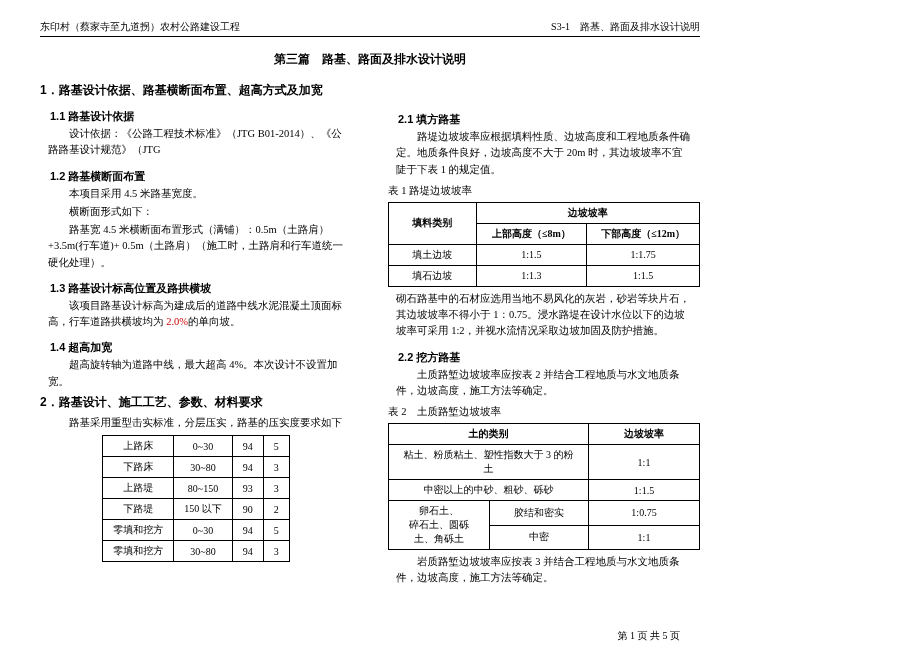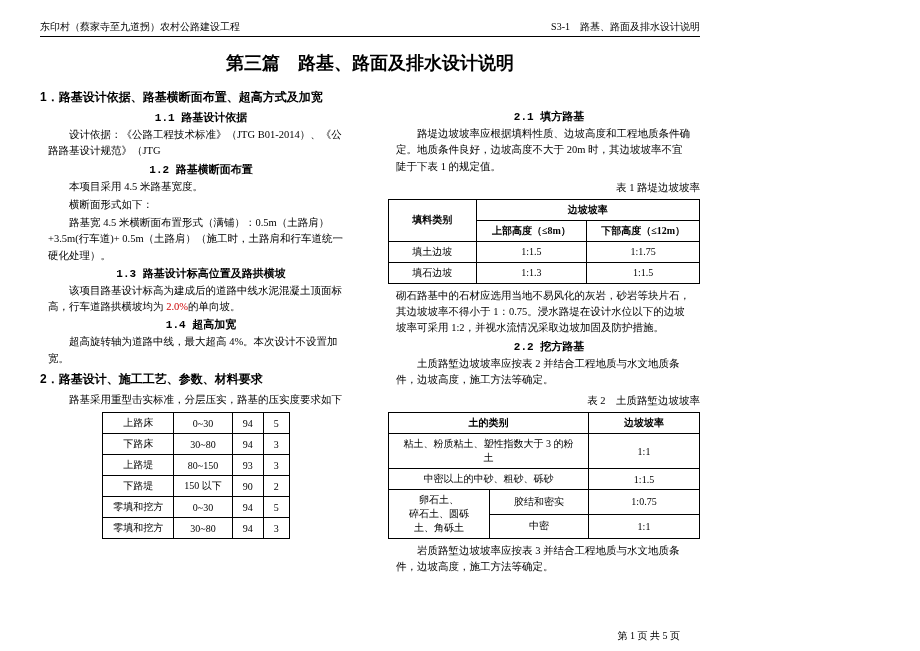--- a/index.html
+++ b/index.html
@@ -19,21 +19,21 @@
   }
   .hdr {
     display: flex;
     justify-content: space-between;
     border-bottom: 1px solid #000;
     padding-bottom: 2px;
     font-size: 10px;
   }
   .title {
     text-align: center;
-    font-size: 18px;
+    font-size: 12px;
     font-weight: bold;
     margin: 14px 0 10px 0;
     font-family: "SimHei", "黑体", sans-serif;
   }
   .cols {
     display: flex;
     gap: 36px;
   }
   .col {
     flex: 1;
@@ -41,23 +41,22 @@
   }
   .h1 {
     font-size: 12px;
     font-weight: bold;
     font-family: "SimHei", "黑体", sans-serif;
     margin: 4px 0 4px 0;
   }
   .h2 {
     font-size: 11px;
     font-weight: bold;
-    font-family: Liberation Mono, monospace;
-    margin: 0 0 2px 10px;
-    text-align: center;
+    font-family: Liberation Sans, sans-serif;
+    margin: 10px 0 2px 10px;
   }
   .p {
     text-indent: 2em;
     margin: 2px 8px;
     line-height: 1.55;
     font-size: 10.5px;
   }
   .red {
     color: #c00;
   }
@@ -65,21 +64,21 @@
     margin: 4px auto 4px auto;
     border-collapse: collapse;
     font-size: 10px;
   }
   th, td {
     border: 1px solid #000;
     padding: 3px 10px;
     text-align: center;
   }
   .tcap {
-    text-align: right;
+    text-align: left;
     font-size: 10.5px;
     margin: 6px 0 2px 0;
   }
   .footer {
     position: absolute;
     bottom: 8px;
     right: 60px;
     font-size: 10px;
   }
 </style>

